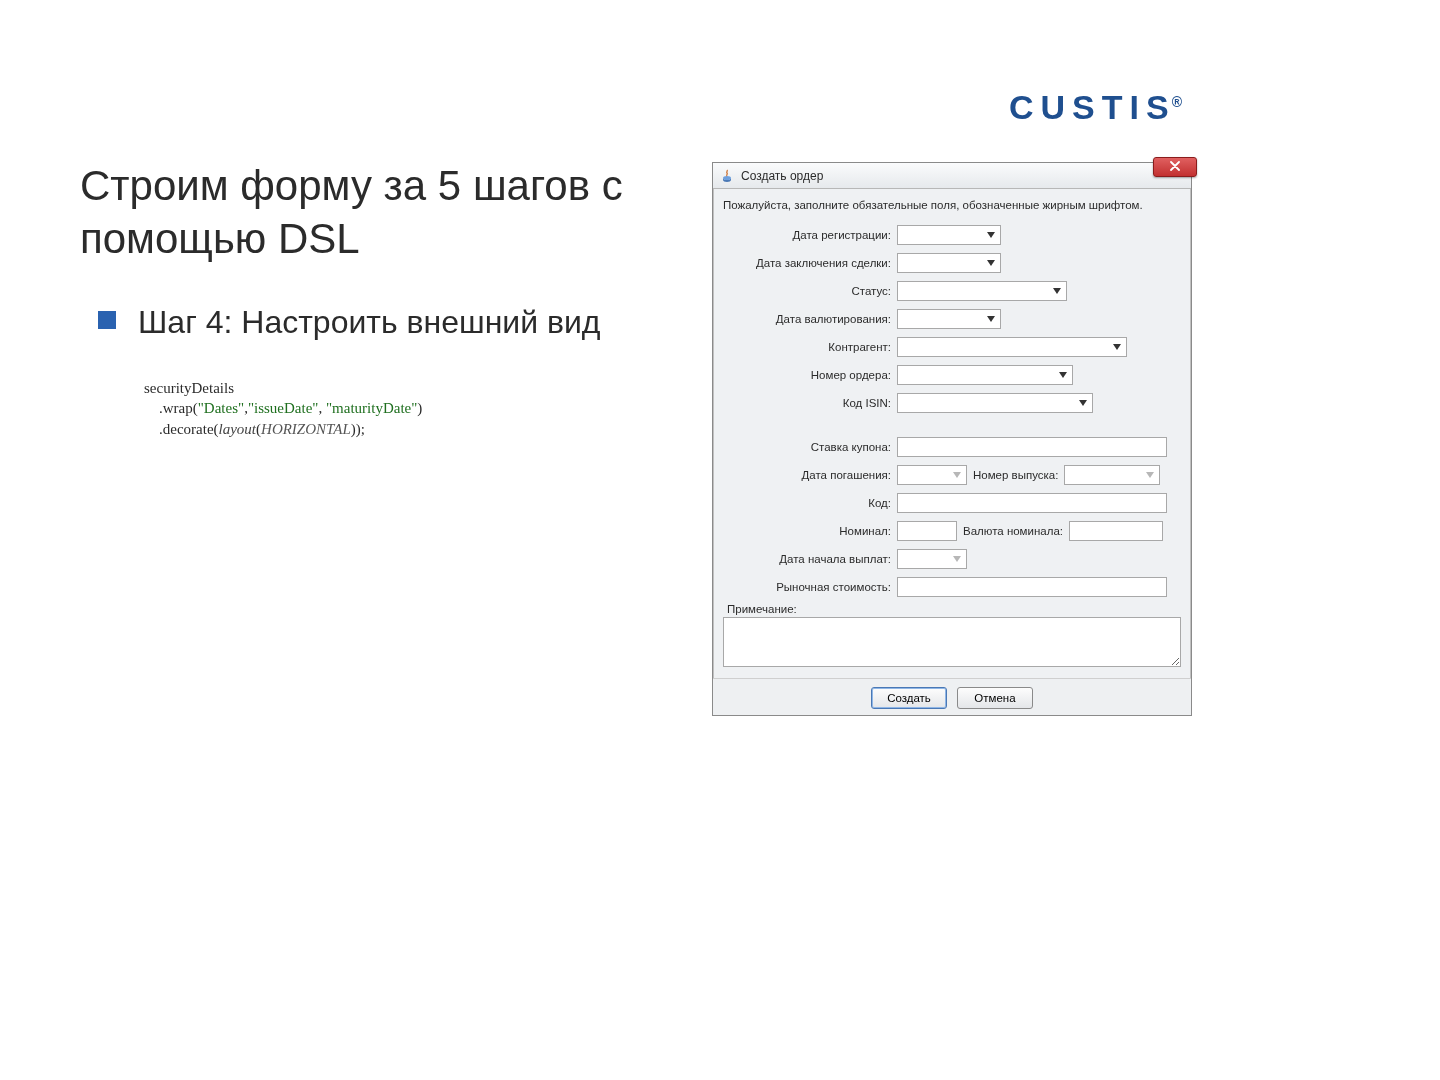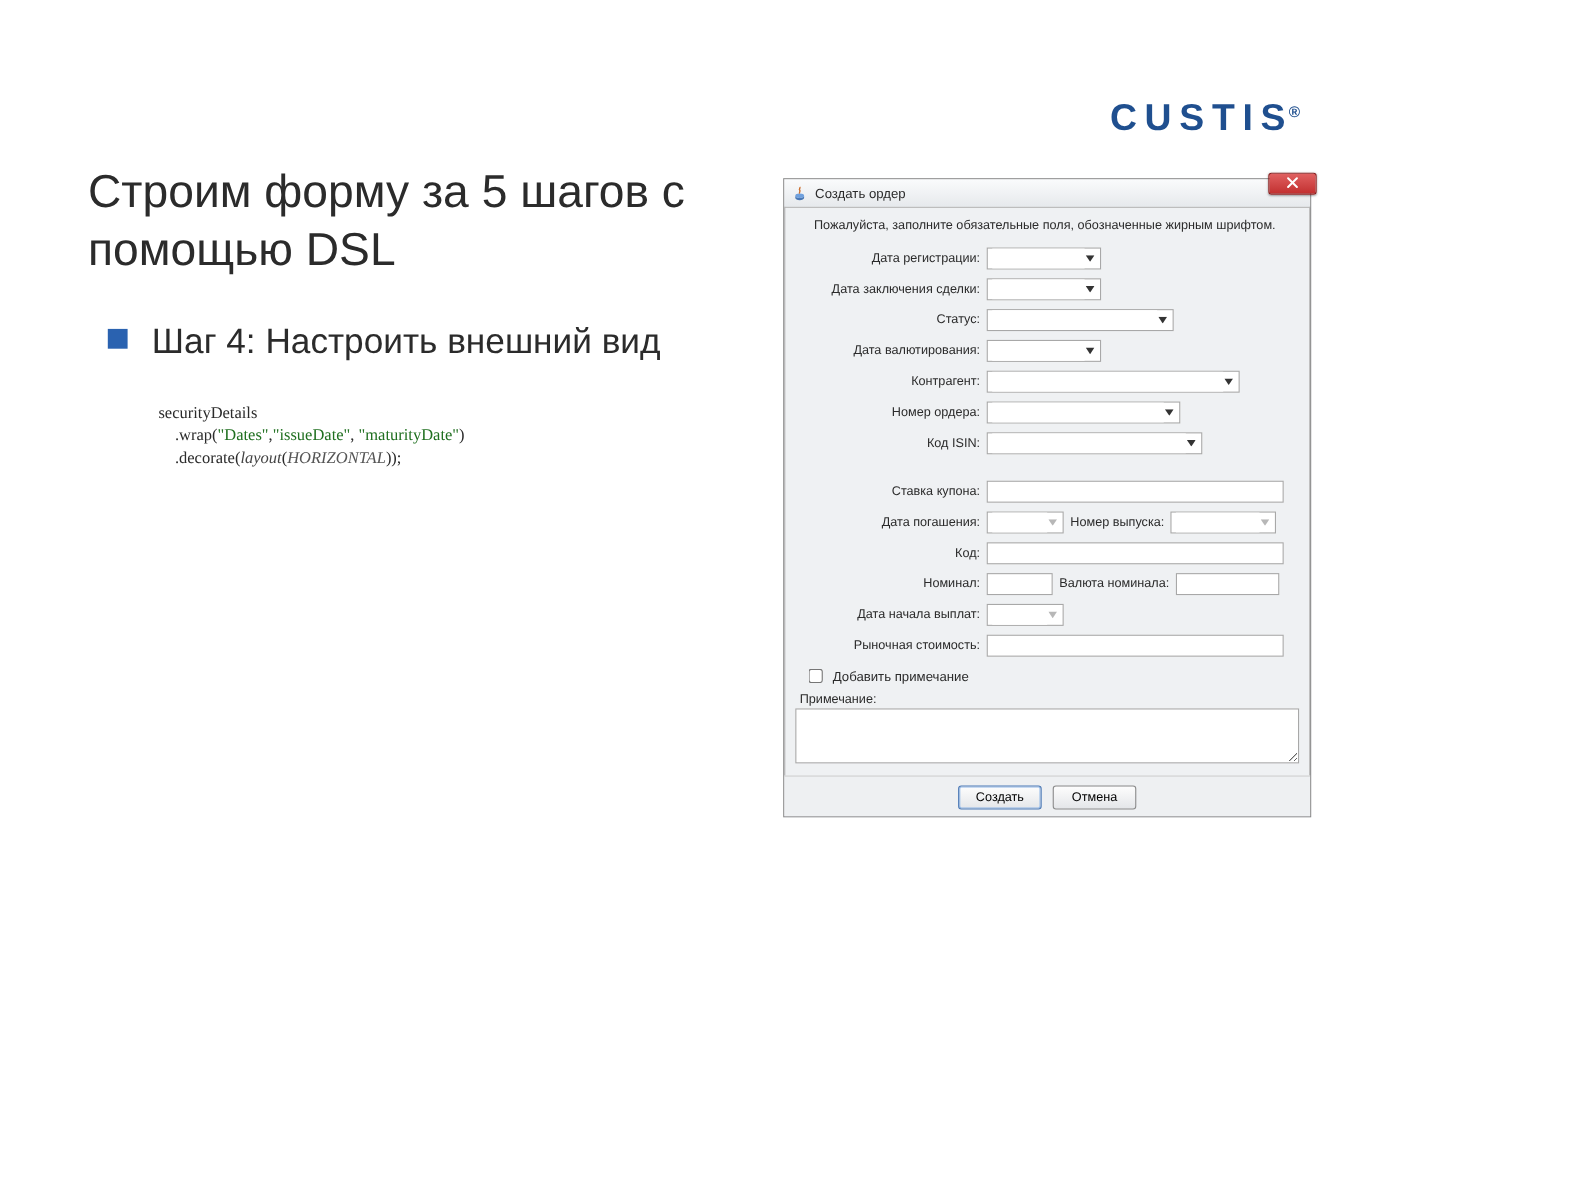--- a/index.html
+++ b/index.html
@@ -23,21 +23,21 @@
     letter-spacing: 7px;
     color: #1f4f8f;
     text-transform: uppercase;
   }
   .brand sup { font-size: 14px; letter-spacing: 0; margin-left: -4px; }
 
   
   .slide-left {
     position: absolute;
     left: 80px;
-    top: 148px;
+    top: 160px;
     width: 600px;
   }
   .slide-title {
     font-size: 42px;
     line-height: 1.25;
     font-weight: 400;
     margin: 0 0 36px 0;
   }
   .bullet-row {
     display: flex;
@@ -105,21 +105,21 @@
     color: #fff;
     display: inline-flex; align-items: center; justify-content: center;
     font-weight: bold;
     font-size: 12px;
     cursor: pointer;
     position: absolute;
     right: -6px; top: -6px;
     box-shadow: 0 1px 2px rgba(0,0,0,.35);
   }
   .win-body { padding: 10px 10px 8px 10px; }
-  .win-instruction { font-size: 11.5px; margin-bottom: 14px; margin-left: 17px; }
+  .win-instruction { font-size: 11.5px; margin-bottom: 14px; }
 
   .form-grid {
     display: grid;
     grid-template-columns: 168px 1fr;
     row-gap: 8px;
     column-gap: 6px;
     align-items: center;
   }
   .lbl { text-align: right; font-size: 11.5px; }
   .fld input[type=text],
@@ -302,24 +302,20 @@
       <div class="lbl">Дата начала выплат:</div>
       <div class="fld"><span class="date-box" style="width:70px"><input type="text" style="width: 50px; border: none; outline: none; height: 18px;" value=""><span class="caret dim">
               <svg viewBox="0 0 8 6">
                 <path d="M0 0h8L4 6z" fill="#333"></path>
               </svg>
             </span></span></div>
 
       <div class="lbl">Рыночная стоимость:</div>
       <div class="fld"><input type="text" style="width: 270px;" value=""></div>
 
-      <div class="cb-row">
-        <input type="checkbox" style="">
-        <span>Добавить примечание</span>
-      </div>
     </div>
 
     <div class="note-label">Примечание:</div>
     <textarea class="note-area" value="" style=""></textarea>
 
   </div>
 
   <div class="form-footer">
     <button class="btn primary">Создать</button>
     <button class="btn">Отмена</button>

